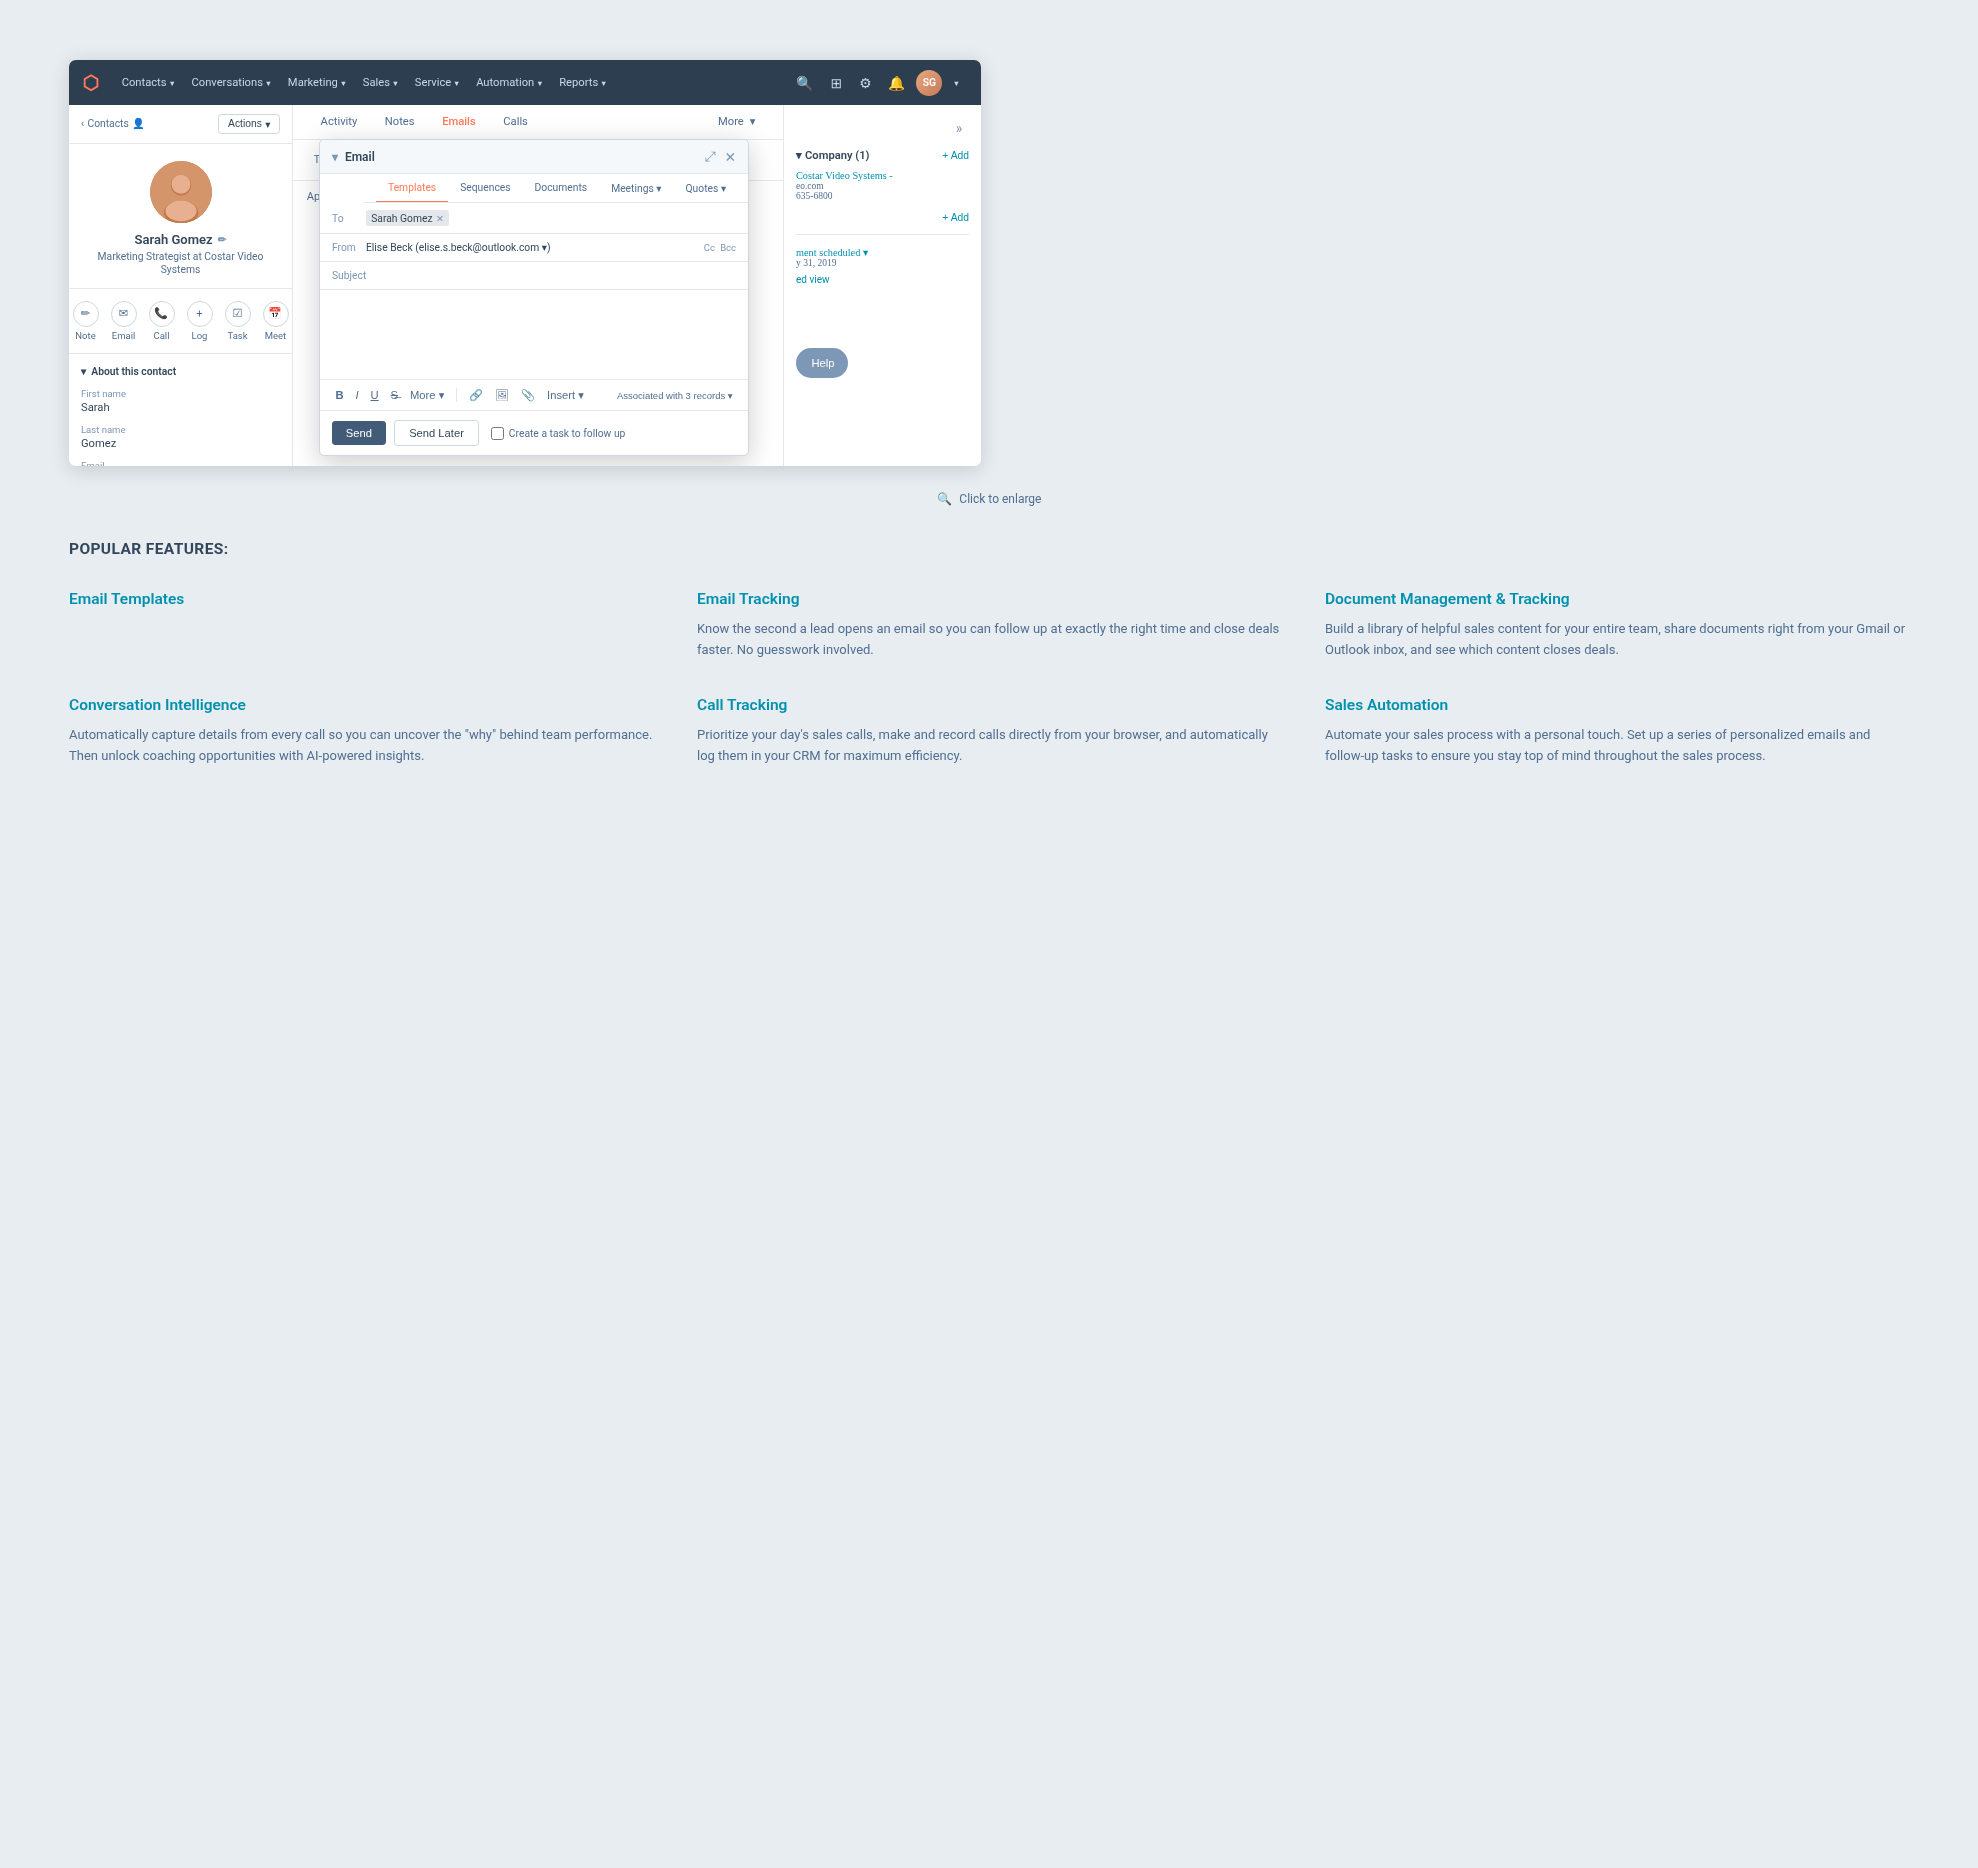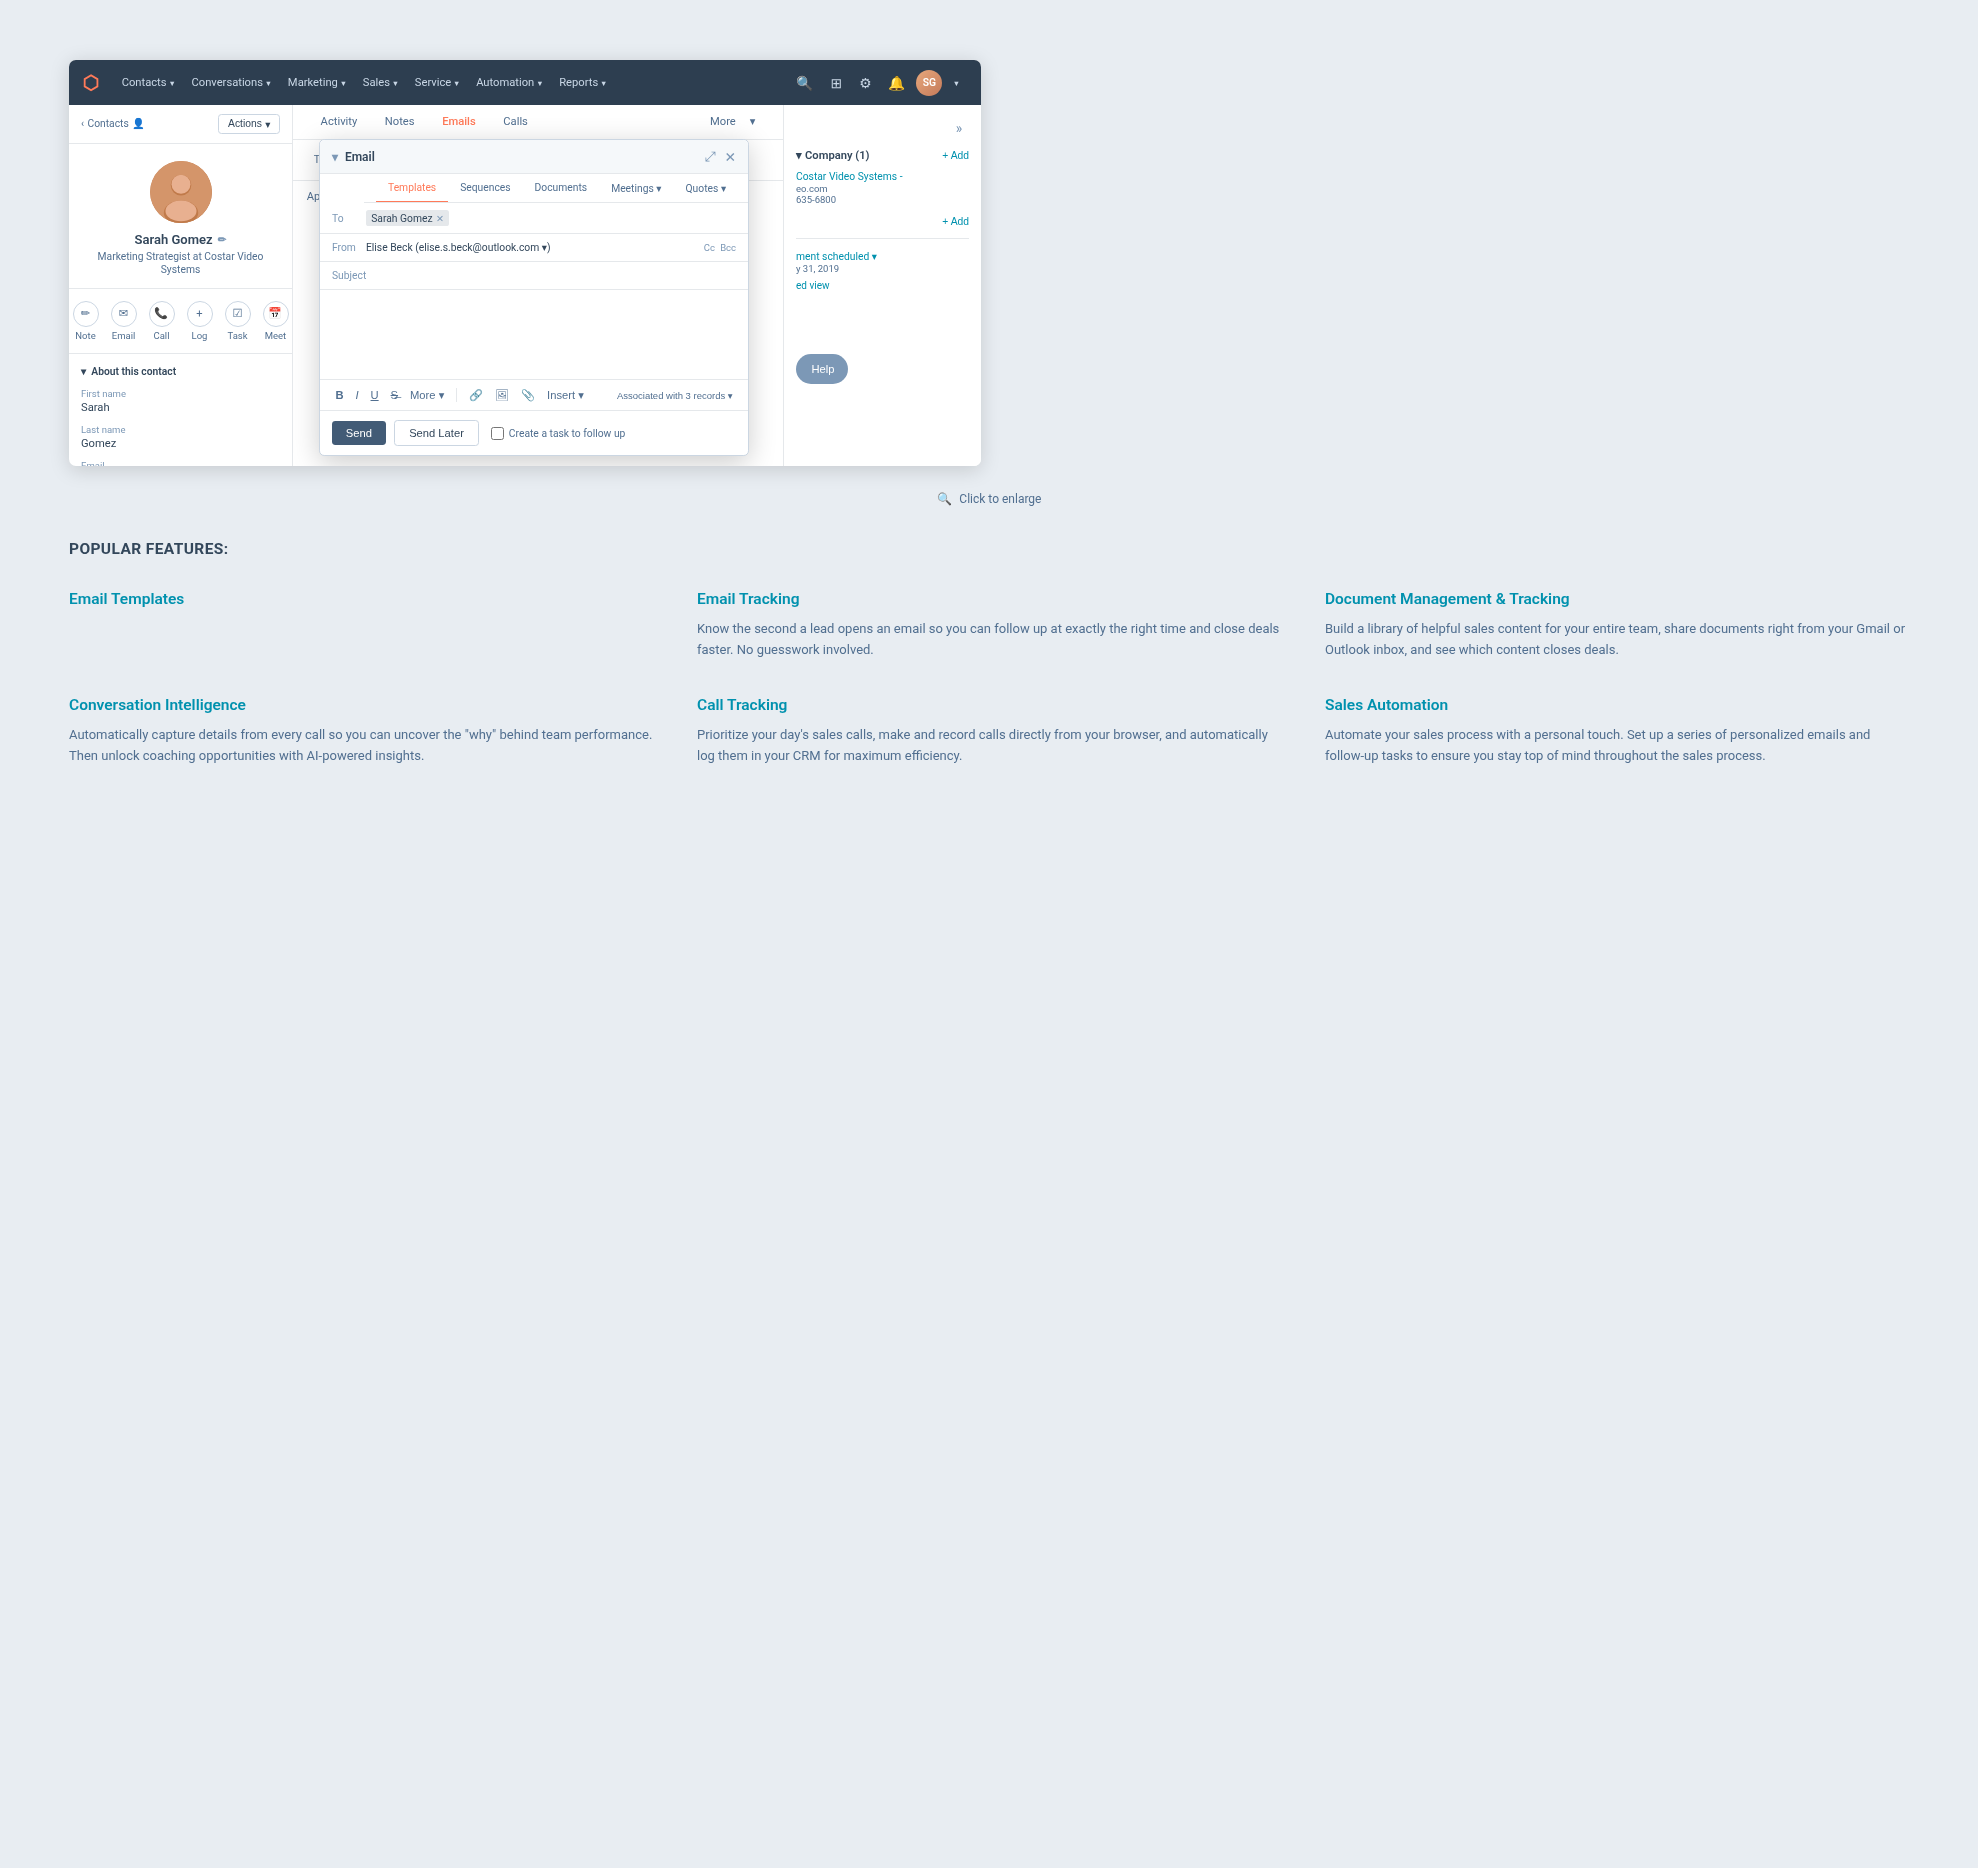--- a/index.html
+++ b/index.html
@@ -229,21 +229,21 @@
       border-bottom-color: #ff7a59;
       font-weight: 500;
     }
     .crm-tab-more {
       padding: 10.3px 13.8px;
       font-size: 11.2px;
       color: #516f90;
       cursor: pointer;
       display: flex;
       align-items: center;
-      gap: 14px;
+      gap: 6px;
       margin-left: auto;
     }
 
     
     .tab-actions {
       display: flex;
       align-items: center;
       padding: 8.6px 13.8px;
       gap: 8.6px;
       border-bottom: 0.9px solid #e5e8eb;
@@ -474,20 +474,21 @@
     }
     .panel-add-btn {
       font-size: 10.3px;
       color: #0091ae;
       cursor: pointer;
       background: none;
       border: none;
     }
     .panel-item {
       margin-bottom: 6.9px;
+      font-family: Liberation Serif, serif;
     }
     .panel-item-title {
       font-size: 10.3px;
       color: #0091ae;
       cursor: pointer;
     }
     .panel-item-sub {
       font-size: 9.5px;
       color: #516f90;
     }

